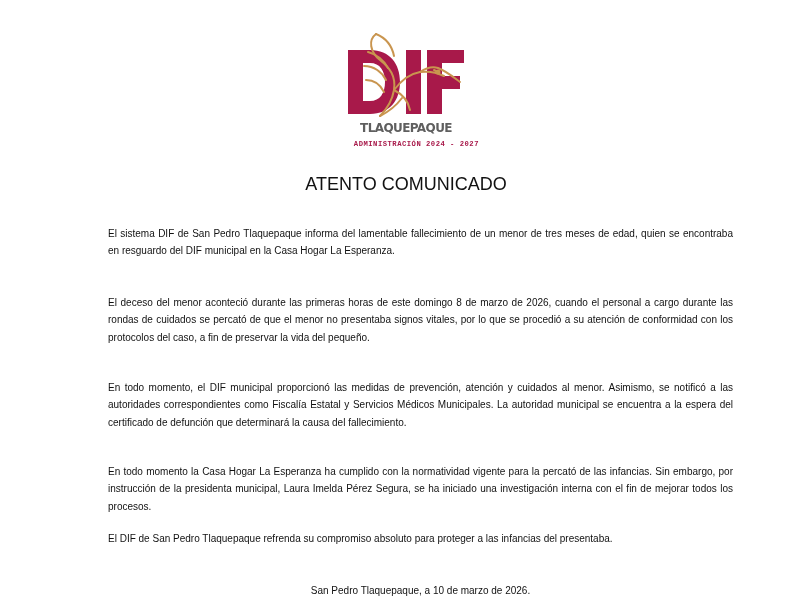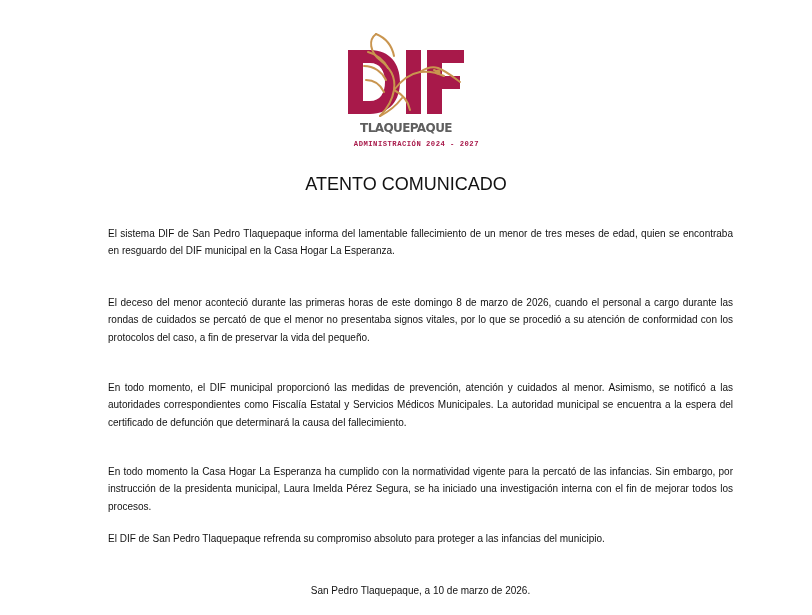--- a/index.html
+++ b/index.html
@@ -104,14 +104,14 @@
   <div class="logo-sub">TLAQUEPAQUE</div>
   <div class="logo-admin">ADMINISTRACIÓN 2024 - 2027</div>
 </div>
 
 <div class="title">ATENTO COMUNICADO</div>
 
 <p class="para" style="top:225px;">El sistema DIF de San Pedro Tlaquepaque informa del lamentable fallecimiento de un menor de tres meses de edad, quien se encontraba en resguardo del DIF municipal en la Casa Hogar La Esperanza.</p>
 <p class="para" style="top:294px;">El deceso del menor aconteció durante las primeras horas de este domingo 8 de marzo de 2026, cuando el personal a cargo durante las rondas de cuidados se percató de que el menor no presentaba signos vitales, por lo que se procedió a su atención de conformidad con los protocolos del caso, a fin de preservar la vida del pequeño.</p>
 <p class="para" style="top:379px;">En todo momento, el DIF municipal proporcionó las medidas de prevención, atención y cuidados al menor. Asimismo, se notificó a las autoridades correspondientes como Fiscalía Estatal y Servicios Médicos Municipales. La autoridad municipal se encuentra a la espera del certificado de defunción que determinará la causa del fallecimiento.</p>
 <p class="para" style="top:463px;">En todo momento la Casa Hogar La Esperanza ha cumplido con la normatividad vigente para la percató de las infancias. Sin embargo, por instrucción de la presidenta municipal, Laura Imelda Pérez Segura, se ha iniciado una investigación interna con el fin de mejorar todos los procesos.</p>
-<p class="para" style="top:530px;">El DIF de San Pedro Tlaquepaque refrenda su compromiso absoluto para proteger a las infancias del municipio.</p>
+<p class="para" style="top:530px;">El DIF de San Pedro Tlaquepaque refrenda su compromiso absoluto para proteger a las infancias del presentaba.</p>
 <p class="para left" style="top:582px;">San Pedro Tlaquepaque, a 10 de marzo de 2026.</p>
 
 </body></html>

